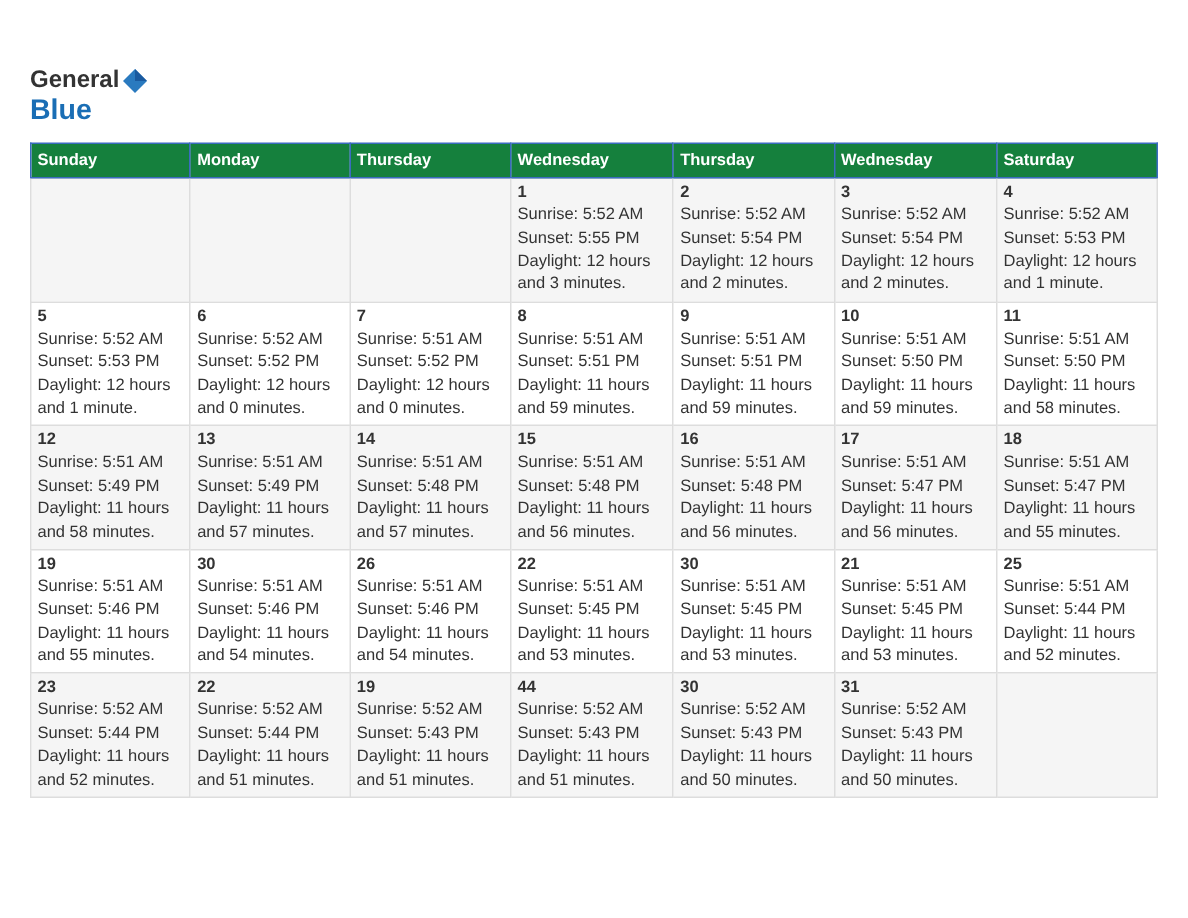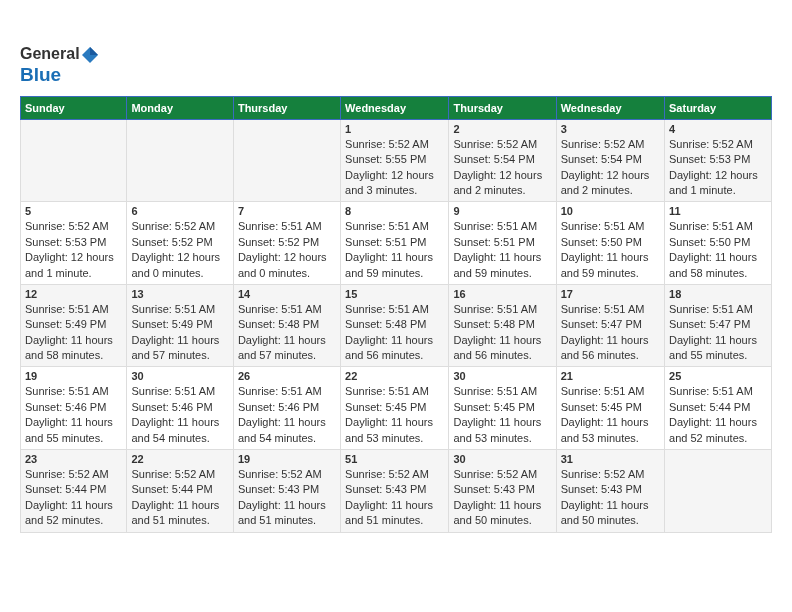--- a/index.html
+++ b/index.html
@@ -316,21 +316,21 @@
 and 51 minutes.</div>
           </td>
           <td>
             <span class="day-number">19</span>
             <div class="day-info" style="white-space: pre-line;">Sunrise: 5:52 AM
 Sunset: 5:43 PM
 Daylight: 11 hours
 and 51 minutes.</div>
           </td>
           <td>
-            <span class="day-number">51</span>
+            <span class="day-number">44</span>
             <div class="day-info" style="white-space: pre-line;">Sunrise: 5:52 AM
 Sunset: 5:43 PM
 Daylight: 11 hours
 and 51 minutes.</div>
           </td>
           <td>
             <span class="day-number">30</span>
             <div class="day-info" style="white-space: pre-line;">Sunrise: 5:52 AM
 Sunset: 5:43 PM
 Daylight: 11 hours

